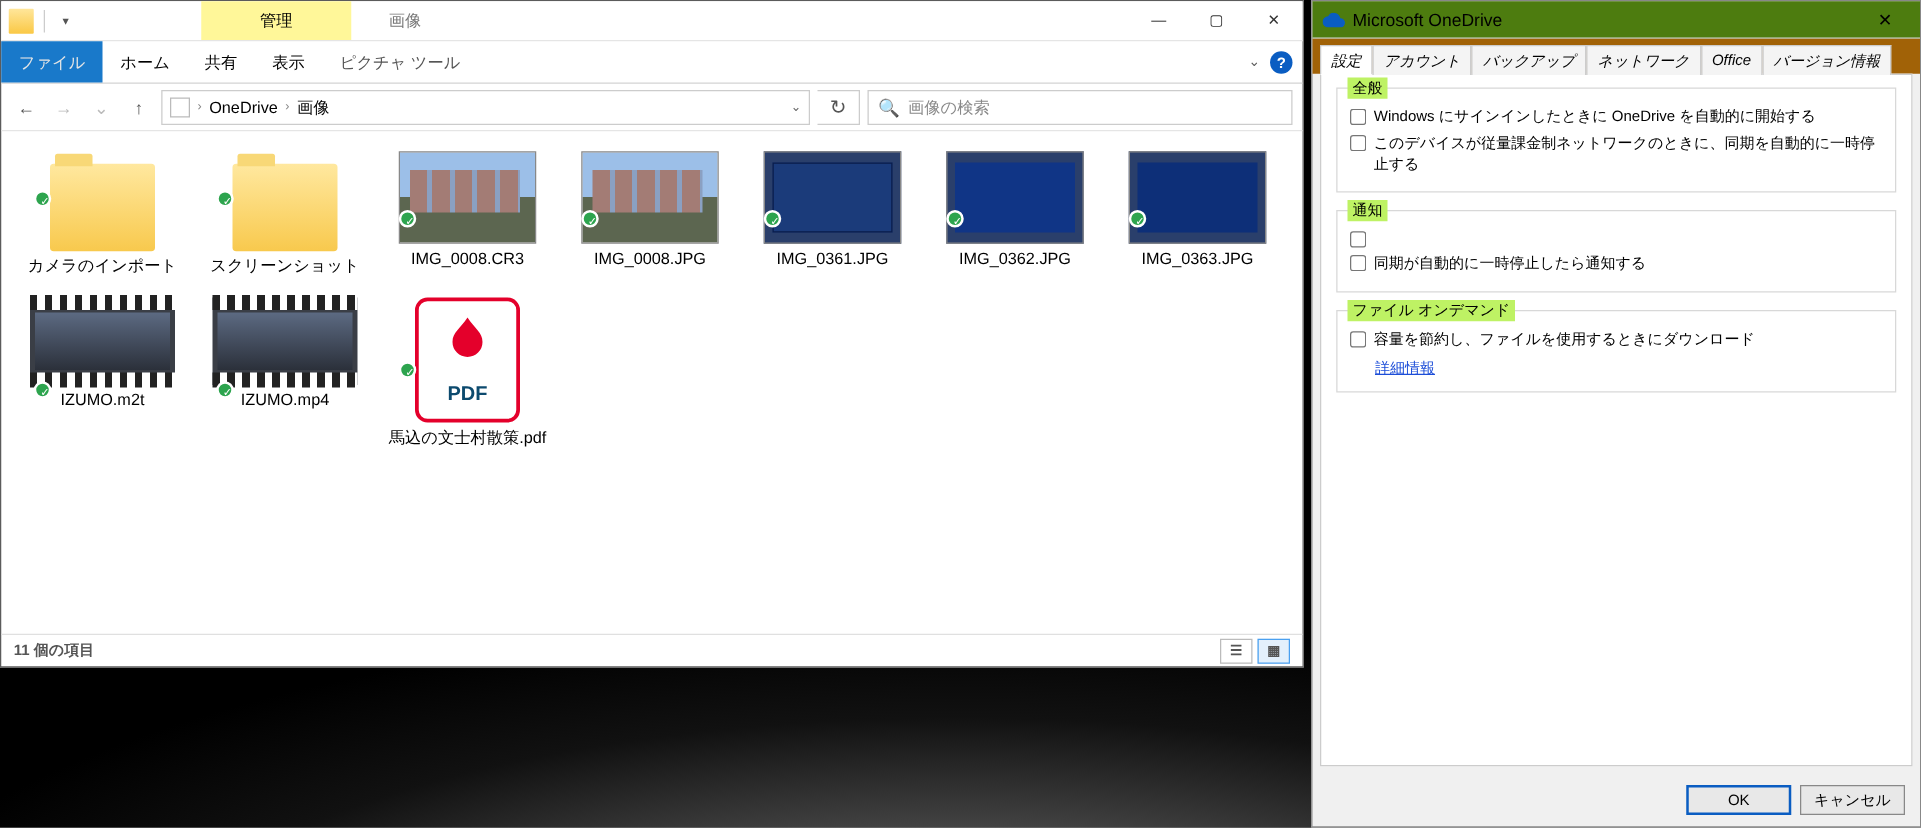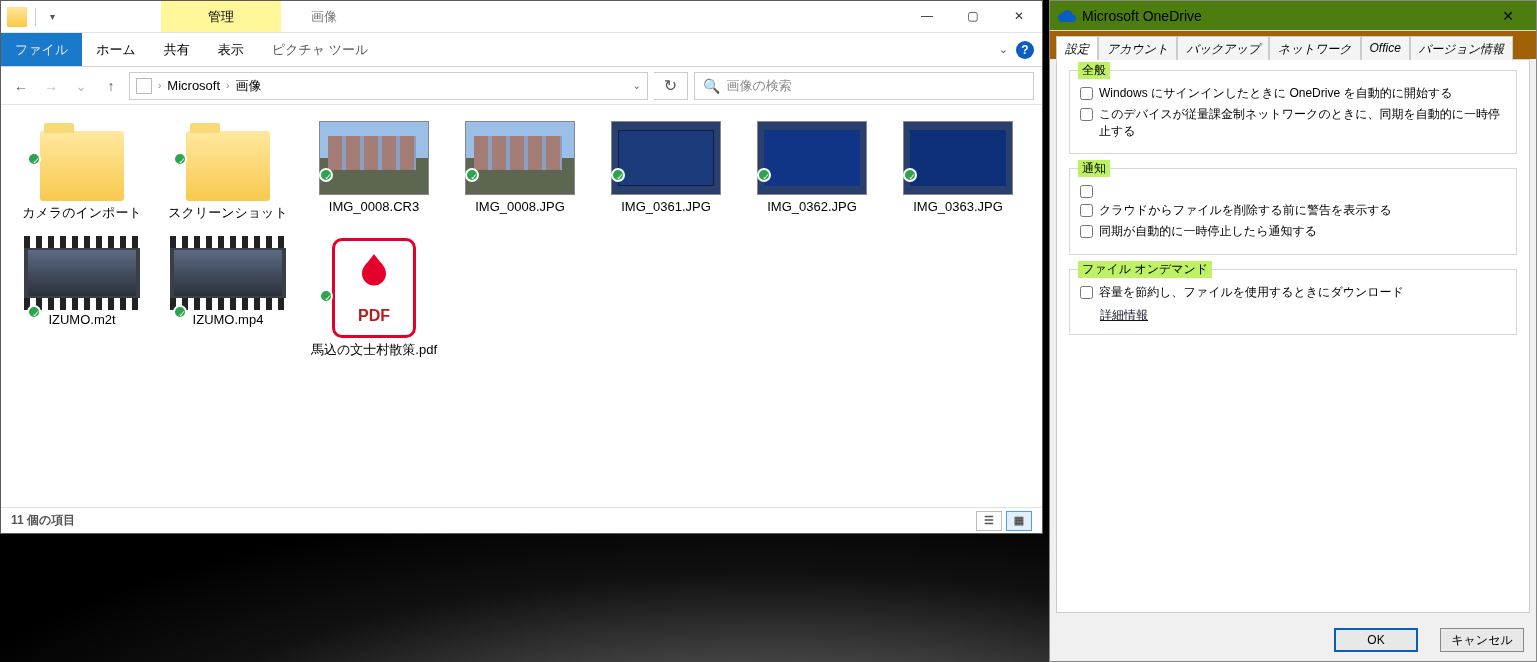--- a/index.html
+++ b/index.html
@@ -60,42 +60,42 @@
   .thumb-img.blue2::after{content:"";position:absolute;inset:8px 6px;background:#103586;}
   .thumb-img.blue3::after{content:"";position:absolute;inset:8px 6px;background:#0d2f78;}
 
   .thumb-vid { width:116px; height:70px; background:#3a3e46; position:relative;}
   .thumb-vid::before,.thumb-vid::after{content:"";position:absolute;left:0;right:0;height:12px;background:repeating-linear-gradient(90deg,#222 0 6px,#fff 6px 12px);}
   .thumb-vid::before{top:-2px;} .thumb-vid::after{bottom:-2px;}
   .thumb-vid .vframe{position:absolute;inset:12px 4px;background:linear-gradient(#5c6a82,#2b303a);}
 
   .thumb-pdf { width:84px; height:100px; border:3px solid #e4002b; border-radius:10px; background:#fff; display:flex; flex-direction:column; align-items:center; justify-content:space-between; padding:10px 0;}
   .thumb-pdf svg { width:36px; height:36px; }
-  .thumb-pdf .pdf-txt { font-weight:bold; font-size:16px; color:#b91c1c;}
+  .thumb-pdf .pdf-txt { font-weight:bold; font-size:16px; color:#0c4a6e;}
 
   .statusbar { height:26px; border-top:1px solid #e0e0e0; display:flex; align-items:center; padding:0 10px; font-size:12px; color:#555;font-weight:bold;}
   .statusbar .spacer { flex:1; }
   .view-btn { width:26px; height:20px; border:1px solid #bbb; margin-left:4px; display:flex; align-items:center; justify-content:center; font-size:11px; color:#555;}
   .view-btn.active { border-color:#4aa0f0; background:#e3f0fc;}
 
   
   .onedrive { position:absolute; left:1049px; top:0; width:488px; height:662px; background:#f0f0f0; border:1px solid #888; display:flex; flex-direction:column;}
   .od-title { height:30px; display:flex; align-items:center; padding:0 8px; border-bottom:1px solid #d9d9d9; background:#4d7c0f; font-size:14px;}
   .od-cloud { width:18px; height:12px; margin-right:6px; }
   .od-close { margin-left:auto; width:40px; height:28px; display:flex; align-items:center; justify-content:center; font-size:14px;}
   .od-tabs { height:28px; display:flex; background:#a16207; padding-left:6px; padding-top:4px; gap:0;font-style:italic;}
   .od-tab { padding:4px 8px; font-size:12px; border:1px solid #ccc; border-bottom:none; background:#f4f4f4; position:relative; top:1px;}
   .od-tab.active { background:#fff; border-bottom:1px solid #fff;}
   .od-body { flex:1; background:#fff; margin:0 6px 6px 6px; border:1px solid #ccc; padding:10px 12px; font-size:12px; overflow:auto;}
   .od-group { border:1px solid #d8d8d8; padding:10px 10px 10px 10px; margin-bottom:14px; position:relative;}
   .od-group-title { position:absolute; top:-9px; left:8px; background:#bef264; padding:0 4px; font-size:12px;}
   .od-check { display:flex; align-items:flex-start; gap:6px; margin:4px 0; line-height:1.4;}
   .od-check input { margin-top:2px;}
-  .od-link { color:#0f172a; text-decoration:underline; margin-left:20px; margin-top:2px; display:inline-block;}
-  .od-footer { height:42px; display:flex; align-items:center; justify-content:flex-end; gap:22px; padding:0 12px;}
+  .od-link { color:#1d4ed8; text-decoration:underline; margin-left:20px; margin-top:2px; display:inline-block;}
+  .od-footer { height:42px; display:flex; align-items:center; justify-content:flex-end; gap:7px; padding:0 12px;}
   .od-btn { min-width:84px; height:24px; border:1px solid #888; background:#e8e8e8; font-size:12px;}
   .od-btn.primary { border:2px solid #0a5dc2;}
 </style>
 </head>
 <body>
 
 <div class="desktop-bg"></div>
 
 <div class="explorer">
   <div class="titlebar">
@@ -127,21 +127,21 @@
   </div>
 
   <div class="addrbar">
     <div class="nav-btn">←</div>
     <div class="nav-btn disabled">→</div>
     <div class="nav-btn disabled">⌄</div>
     <div class="nav-btn">↑</div>
     <div class="addr-box">
       <span class="crumb-icon"></span>
       <span class="crumb-sep">›</span>
-      <span>Microsoft</span>
+      <span>OneDrive</span>
       <span class="crumb-sep">›</span>
       <span>画像</span>
       <span class="addr-chev">⌄</span>
     </div>
     <div class="refresh-box">↻</div>
     <div class="search-box">
       <span class="search-icon">🔍</span>
       <span>画像の検索</span>
     </div>
   </div>
@@ -246,24 +246,20 @@
           <span>このデバイスが従量課金制ネットワークのときに、同期を自動的に一時停止する</span>
         </label>
     </div>
     <div class="od-group">
       <span class="od-group-title">通知</span>
       <label class="od-check">
           <input type="checkbox" style="">
         </label>
       <label class="od-check">
           <input type="checkbox" style="">
-          <span>クラウドからファイルを削除する前に警告を表示する</span>
-        </label>
-      <label class="od-check">
-          <input type="checkbox" style="">
           <span>同期が自動的に一時停止したら通知する</span>
         </label>
     </div>
     <div class="od-group">
       <span class="od-group-title">ファイル オンデマンド</span>
       <label class="od-check">
           <input type="checkbox" style="">
           <span>容量を節約し、ファイルを使用するときにダウンロード</span>
         </label>
       <a class="od-link" href="#">詳細情報</a>

